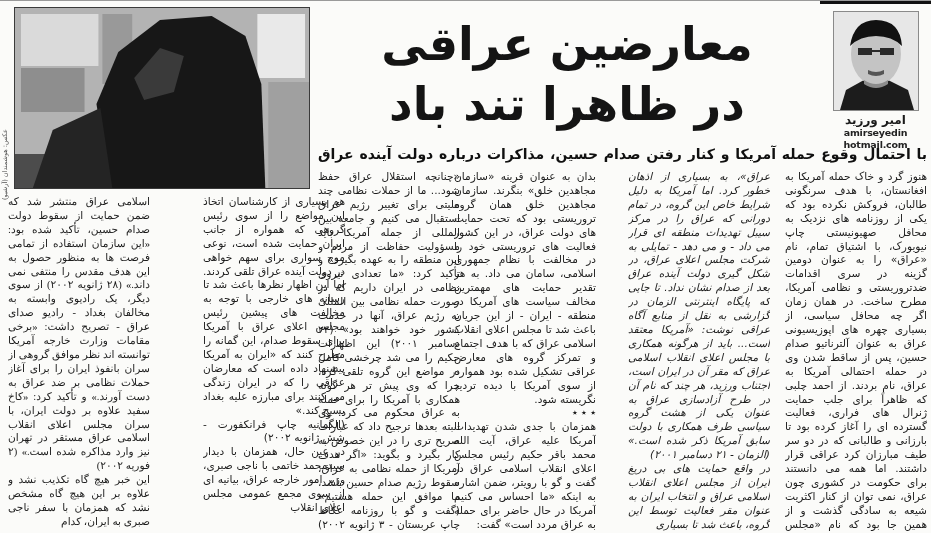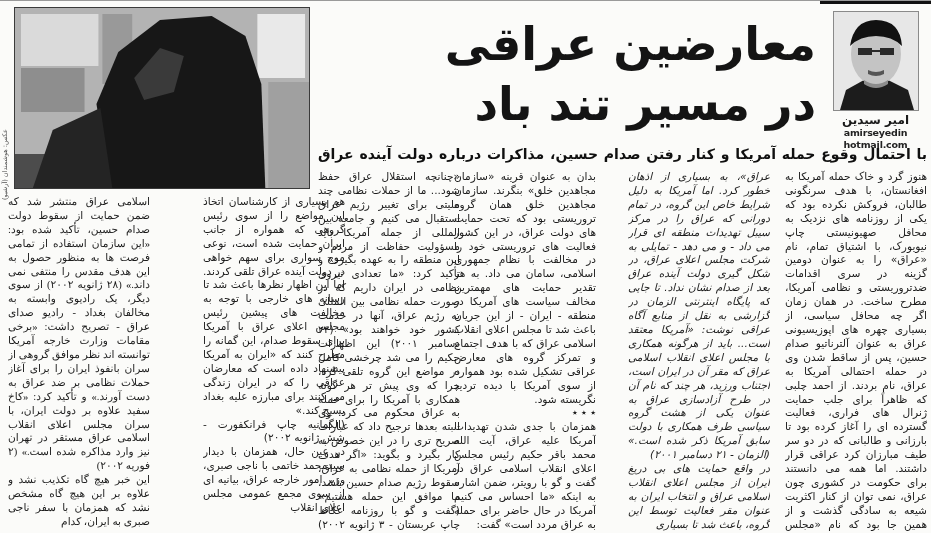--- a/index.html
+++ b/index.html
@@ -18,21 +18,21 @@
   .photo-credit{
     position:absolute;left:1px;top:128px;width:12px;height:200px;
     font-size:6.5px;color:#555;direction:rtl;
     writing-mode:vertical-rl;transform:rotate(180deg);
     white-space:nowrap;overflow:hidden;letter-spacing:0;
   }
   
   .headline{
     position:absolute;left:318px;top:6px;width:498px;height:134px;
     display:flex;flex-direction:column;justify-content:center;
-    text-align:right;direction:rtl;
+    text-align:center;direction:rtl;
     font-weight:bold;font-size:46px;line-height:60px;color:#141414;
   }
   
   .byline{
     position:absolute;left:820px;top:0;width:111px;height:140px;
     border-top:3px solid #111;text-align:center;
   }
   .author-photo{
     display:block;margin:7px auto 0;width:84px;height:98px;
     border:1px solid #8a8a8a;background:#ececec;
@@ -81,38 +81,38 @@
       <rect x="88" y="6" width="30" height="70" fill="#999999"></rect>
       <path d="M96,180 L82,96 L104,44 L146,12 L198,8 L232,28 L248,76 L252,180 Z" fill="#171717"></path>
       <path d="M18,180 L38,122 L86,100 L98,180 Z" fill="#242424"></path>
       <path d="M120,70 L146,40 L170,48 L160,84 L130,92 Z" fill="#3a3a3a"></path>
       <rect x="255" y="74" width="41" height="106" fill="#a0a0a0"></rect>
     </svg>
   </div>
 
   <div class="headline">
     <div>معارضين عراقى</div>
-    <div>در مسير تند باد</div>
+    <div>در ظاهرا تند باد</div>
   </div>
 
   <div class="byline">
     <div class="author-photo">
       <svg viewBox="0 0 84 98" preserveAspectRatio="none">
         <rect x="0" y="0" width="84" height="98" fill="#e7e7e7"></rect>
         <path d="M6,98 L12,78 L30,68 L54,68 L74,78 L80,98 Z" fill="#1c1c1c"></path>
         <ellipse cx="42" cy="42" rx="25" ry="31" fill="#c4c4c4"></ellipse>
         <path d="M16,34 Q20,8 42,8 Q66,8 68,34 Q58,24 42,24 Q26,24 16,34 Z" fill="#111111"></path>
         <rect x="24" y="36" width="14" height="7" fill="#2a2a2a"></rect>
         <rect x="46" y="36" width="14" height="7" fill="#2a2a2a"></rect>
         <rect x="38" y="38" width="8" height="2" fill="#2a2a2a"></rect>
         <path d="M34,58 Q42,62 50,58 L50,62 Q42,66 34,62 Z" fill="#555555"></path>
         <path d="M30,68 Q42,76 54,68 L54,72 Q42,80 30,72 Z" fill="#8c8c8c"></path>
       </svg>
     </div>
-    <div class="author-name">امير سيدين</div>
+    <div class="author-name">امير ورزيد</div>
     <div class="author-email">amirseyedin hotmail.com</div>
   </div>
 
   <div class="lede">با احتمال وقوع حمله آمريکا و کنار رفتن صدام حسين، مذاکرات درباره دولت آينده عراق از همين حالا شروع شده است</div>
 
   <div class="col col-upper c1">هنوز گرد و خاک حمله آمريکا به افغانستان، با هدف سرنگونى طالبان، فروکش نکرده بود که يکى از روزنامه هاى نزديک به محافل صهيونيستى چاپ نيويورک، با اشتياق تمام، نام «عراق» را به عنوان دومين گزينه در سرى اقدامات ضدتروريستى و نظامى آمريکا، مطرح ساخت. در همان زمان اگر چه محافل سياسى، از بسيارى چهره هاى اپوزيسيونى عراق به عنوان آلترناتيو صدام حسين، پس از ساقط شدن وى در حمله احتمالى آمريکا به عراق، نام بردند. از احمد چلبى که ظاهراً براى جلب حمايت ژنرال هاى فرارى، فعاليت گسترده اى را آغاز کرده بود تا بارزانى و طالبانى که در دو سر طيف مبارزان کرد عراقى قرار داشتند. اما همه مى دانستند براى حکومت در کشورى چون عراق، نمى توان از کنار اکثريت شيعه به سادگى گذشت و از همين جا بود که نام «مجلس اعلاى انقلاب اسلامى</div>
   <div class="col col-upper c2">عراق»، به بسيارى از اذهان خطور کرد. اما آمريکا به دليل شرايط خاص اين گروه، در تمام دورانى که عراق را در مرکز سيبل تهديدات منطقه اى قرار مى داد - و مى دهد - تمايلى به شرکت مجلس اعلاى عراق، در شکل گيرى دولت آينده عراق بعد از صدام نشان نداد. تا جايى که پايگاه اينترنتى الزمان در گزارشى به نقل از منابع آگاه عراقى نوشت: «آمريکا معتقد است... بايد از هرگونه همکارى با مجلس اعلاى انقلاب اسلامى عراق که مقر آن در ايران است، اجتناب ورزيد، هر چند که نام آن در طرح آزادسازى عراق به عنوان يکى از هشت گروه سياسى طرف همکارى با دولت سابق آمريکا ذکر شده است.» (الزمان - ۲۱ دسامبر ۲۰۰۱)
 در واقع حمايت هاى بى دريغ ايران از مجلس اعلاى انقلاب اسلامى عراق و انتخاب ايران به عنوان مقر فعاليت توسط اين گروه، باعث شد تا بسيارى</div>
   <div class="col col-upper c3">بدان به عنوان قرينه «سازمان مجاهدين خلق» بنگرند. سازمان مجاهدين خلق همان گروه تروريستى بود که تحت حمايت هاى دولت عراق، در اين کشور فعاليت هاى تروريستى خود را در مخالفت با نظام جمهورى اسلامى، سامان مى داد. به هر تقدير حمايت هاى مهمترين مخالف سياست هاى آمريکا در منطقه - ايران - از اين جريان باعث شد تا مجلس اعلاى انقلاب اسلامى عراق که با هدف اجتماع و تمرکز گروه هاى معارض عراقى تشکيل شده بود همواره از سوى آمريکا با ديده ترديد نگريسته شود.
 ٭ ٭ ٭

